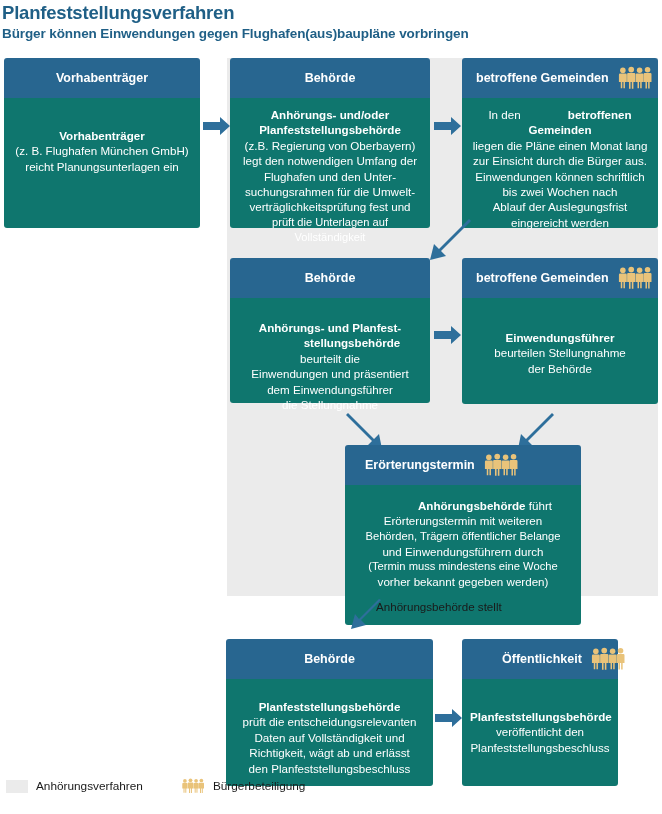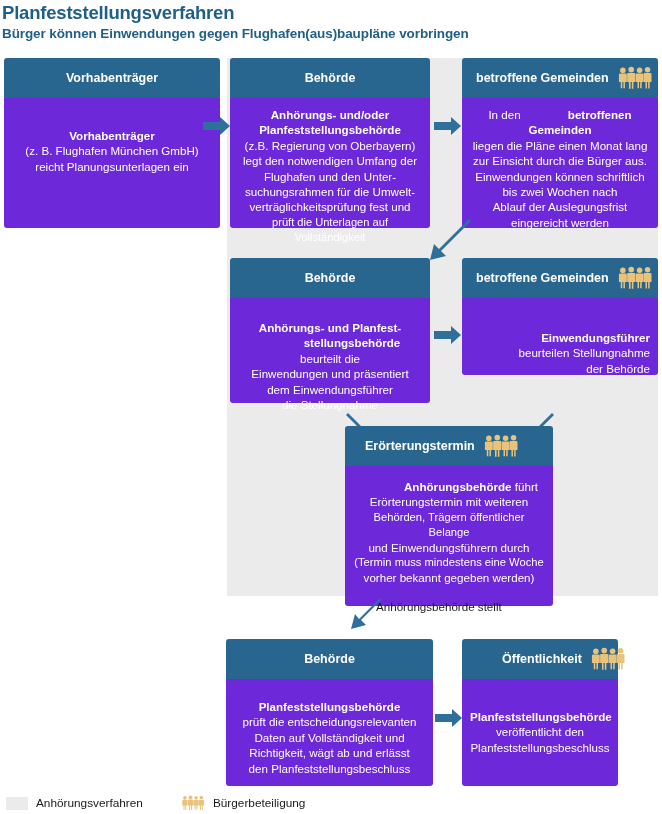--- a/index.html
+++ b/index.html
@@ -58,21 +58,21 @@
     height: 40px;
     display: flex;
     align-items: center;
     justify-content: center;
     gap: 8px;
     border-radius: 3px 3px 0 0;
     position: relative;
   }
   .node-header .ttl { line-height: 1; }
   .node-body {
-    background: #6d28d9;
+    background: #0f766e;
     color: #ffffff;
     font-size: 11.6px;
     line-height: 1.33;
     text-align: center;
     padding: 12px 8px 10px 8px;
     border-radius: 0 0 3px 3px;
   }
   .node-body b { font-weight: bold; margin-left: 44px; }
   .node-body .lead { font-weight: bold; }
 
@@ -110,21 +110,21 @@
     font-size: 11.6px;
     line-height: 1.28;
     color: #1a1a1a;
     text-align: left;
   }
 
   
   #legend {
     position: absolute;
     left: 6px;
-    top: 795px;
+    top: 778px;
     display: flex;
     align-items: center;
     gap: 8px;
     font-size: 11.8px;
     color: #1a1a1a;
   }
   #legend .swatch {
     width: 22px;
     height: 13px;
     background: #ebebeb;
@@ -152,21 +152,21 @@
 
       <circle cx="27" cy="4.2" r="3.3"></circle>
       <path d="M23.6 8.0 h6.8 q1.3 0 1.3 1.4 v8.8 h-2.2 v7.6 h-1.8 v-7.6 h-1.4 v7.6 h-1.8 v-7.6 h-2.2 v-8.8 q0-1.4 1.3-1.4z"></path>
 
       <circle cx="36.5" cy="3.6" r="3.3"></circle>
       <path d="M33.1 7.6 h6.8 q1.3 0 1.3 1.4 v9.2 h-2.2 v7.8 h-1.8 v-7.8 h-1.4 v7.8 h-1.8 v-7.8 h-2.2 v-9.2 q0-1.4 1.3-1.4z"></path>
     </g>
   </defs>
 </svg>
 
-<div class="node" style="left:4px; top:58px; width:216px;">
+<div class="node" style="left:4px; top:58px; width:196px;">
   <div class="node-header">
     <span class="ttl">Vorhabenträger</span>
   </div>
   <div class="node-body" style="height:130px; padding-top:30px;">
     <div class="lead">Vorhabenträger</div>
     <div>(z. B. Flughafen München GmbH)</div>
     <div>reicht Planungsunterlagen ein</div>
   </div>
 </div>
 
@@ -233,35 +233,35 @@
   <path d="M0 6 h17 v-5 l10 9 -10 9 v-5 h-17 z" fill="#2e6f9b"></path>
 </svg>
 
 <div class="node" style="left:462px; top:258px; width:196px;">
   <div class="node-header" style="justify-content:flex-start; padding-left:14px;">
     <span class="ttl">betroffene Gemeinden</span>
     <svg class="people-icon" viewBox="0 0 43 27">
       <use href="#people-glyph" fill="#e9c37a"></use>
     </svg>
   </div>
-  <div class="node-body" style="height:77px; padding-top:32px;text-align:right;">
+  <div class="node-body" style="height:106px; padding-top:32px;">
     <div class="lead">Einwendungsführer</div>
     <div>beurteilen Stellungnahme</div>
     <div>der Behörde</div>
   </div>
 </div>
 
 <svg class="arrow-d" style="left:344px; top:410px; width:50px; height:42px;" viewBox="0 0 50 42">
   <path d="M4 3 L30 29 L35 24 L38 39 L23 36 L28 31 L2 5 Z" fill="#2e6f9b"></path>
 </svg>
 <svg class="arrow-d" style="left:506px; top:410px; width:50px; height:42px;" viewBox="0 0 50 42">
   <path d="M46 3 L20 29 L15 24 L12 39 L27 36 L22 31 L48 5 Z" fill="#2e6f9b"></path>
 </svg>
 
-<div class="node" style="left:345px; top:426px; width:208px;">
+<div class="node" style="left:345px; top:445px; width:236px;">
   <div class="node-header" style="justify-content:flex-start; padding-left:20px;">
     <span class="ttl">Erörterungstermin</span>
     <svg class="people-icon" viewBox="0 0 43 27">
       <use href="#people-glyph" fill="#e9c37a"></use>
     </svg>
   </div>
   <div class="node-body" style="height:140px; padding-top:13px;">
     <div><b>Anhörungsbehörde</b><span> führt</span></div>
     <div>Erörterungstermin mit weiteren</div>
     <div style="font-size:11.2px">Behörden, Trägern öffentlicher Belange</div>

